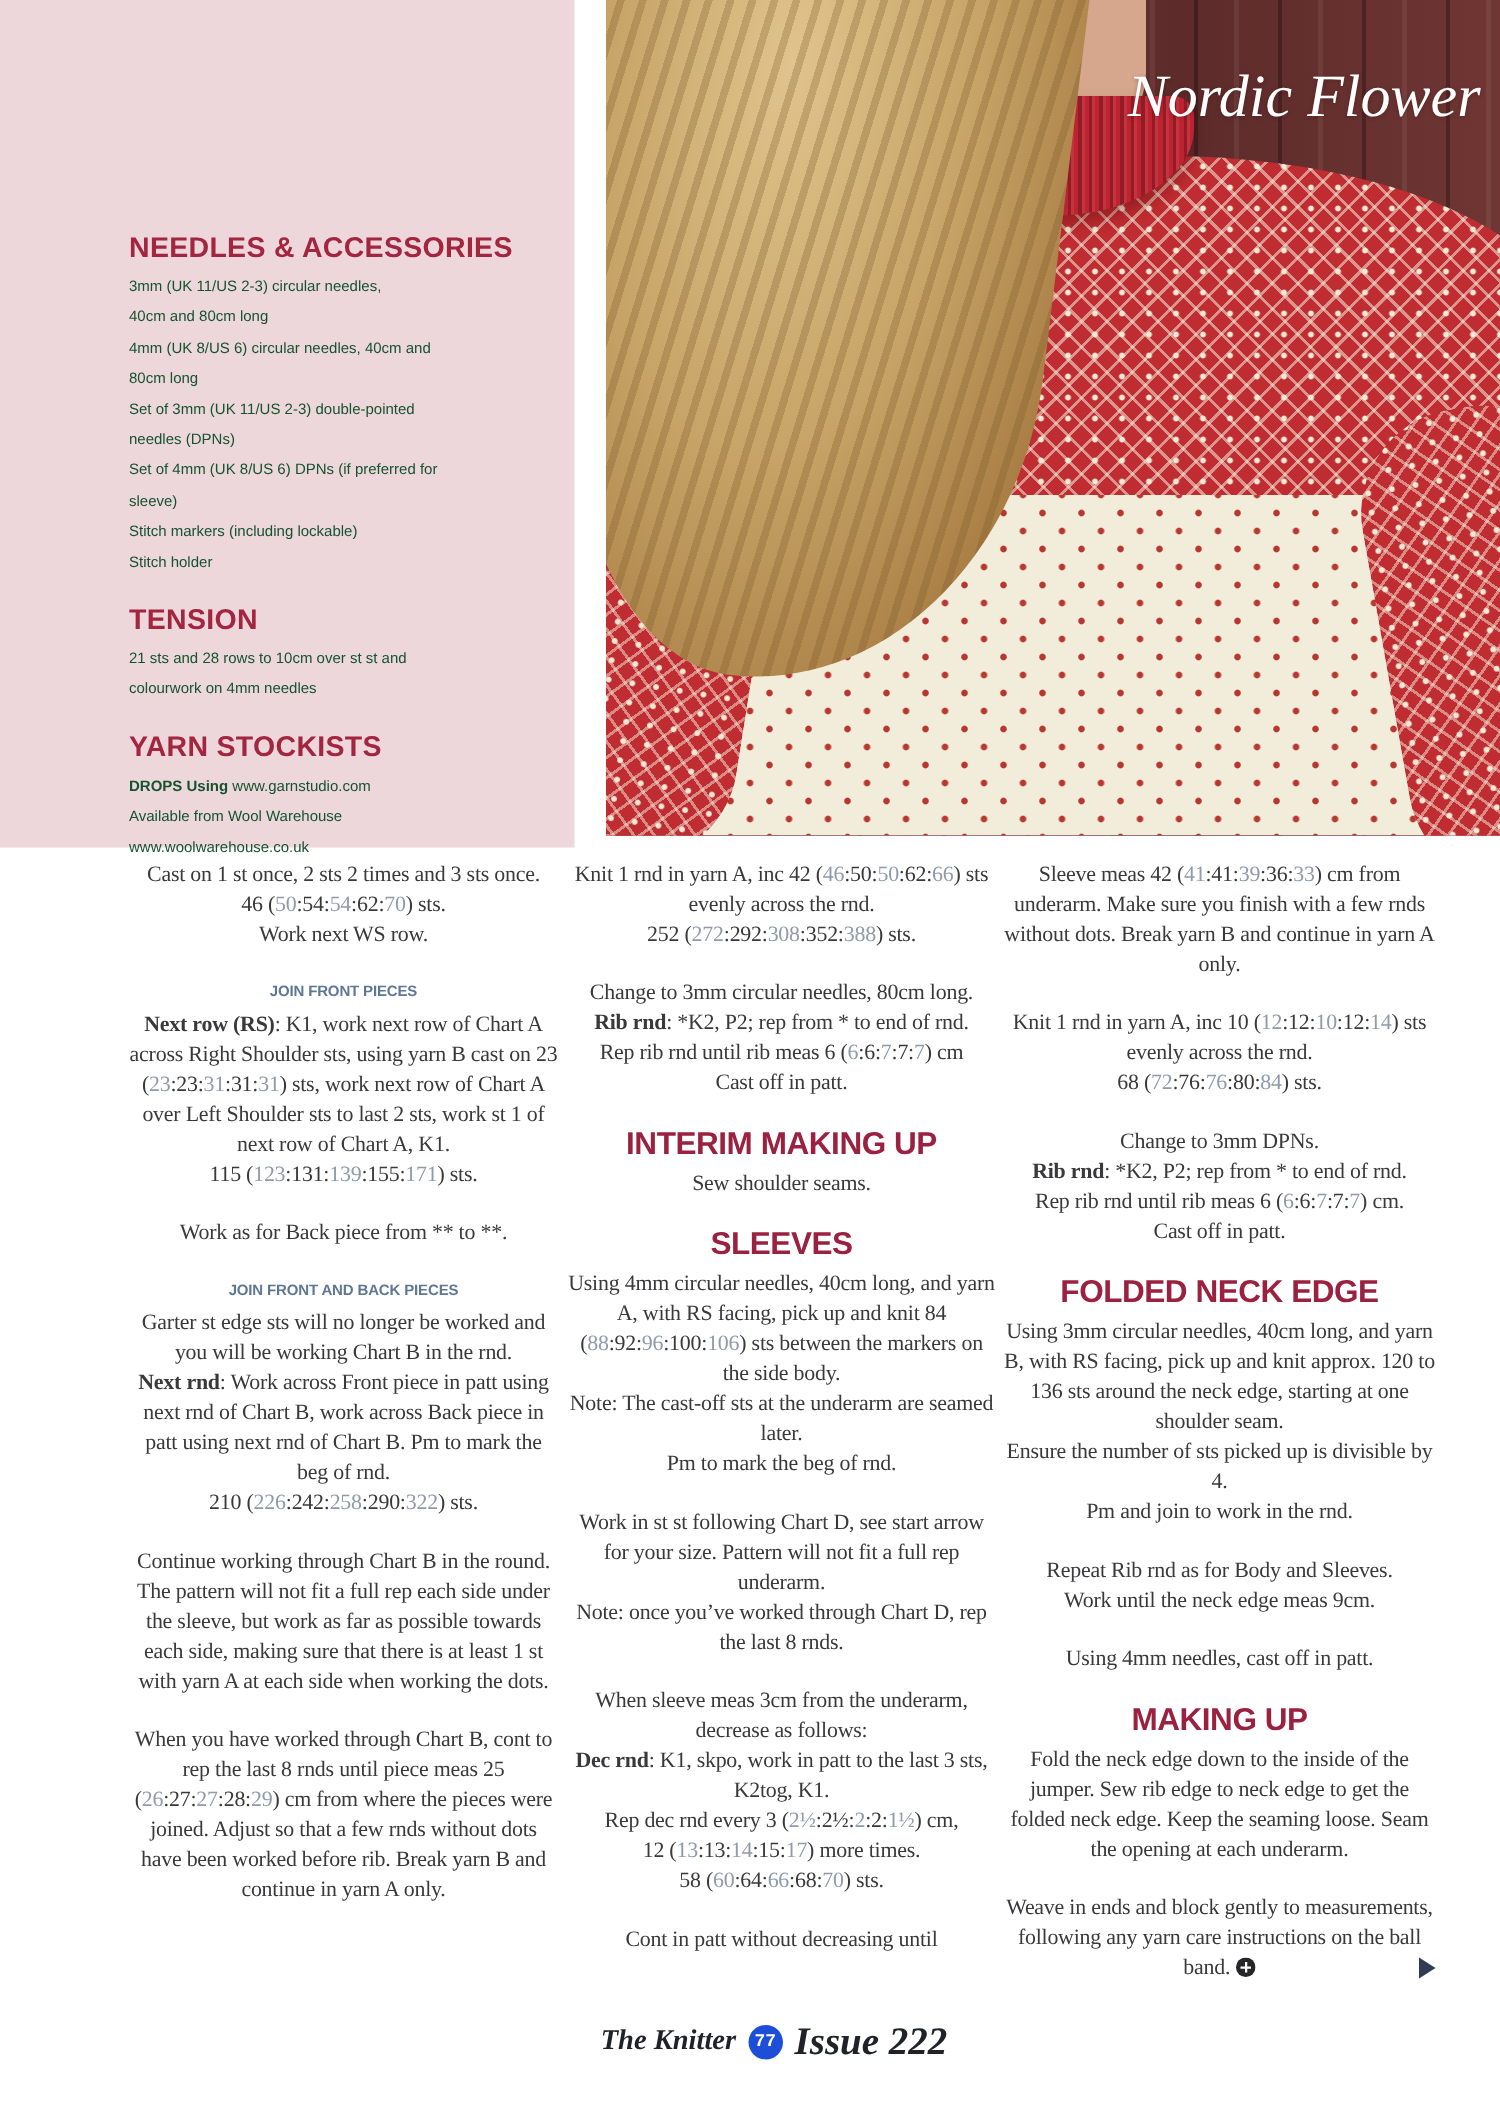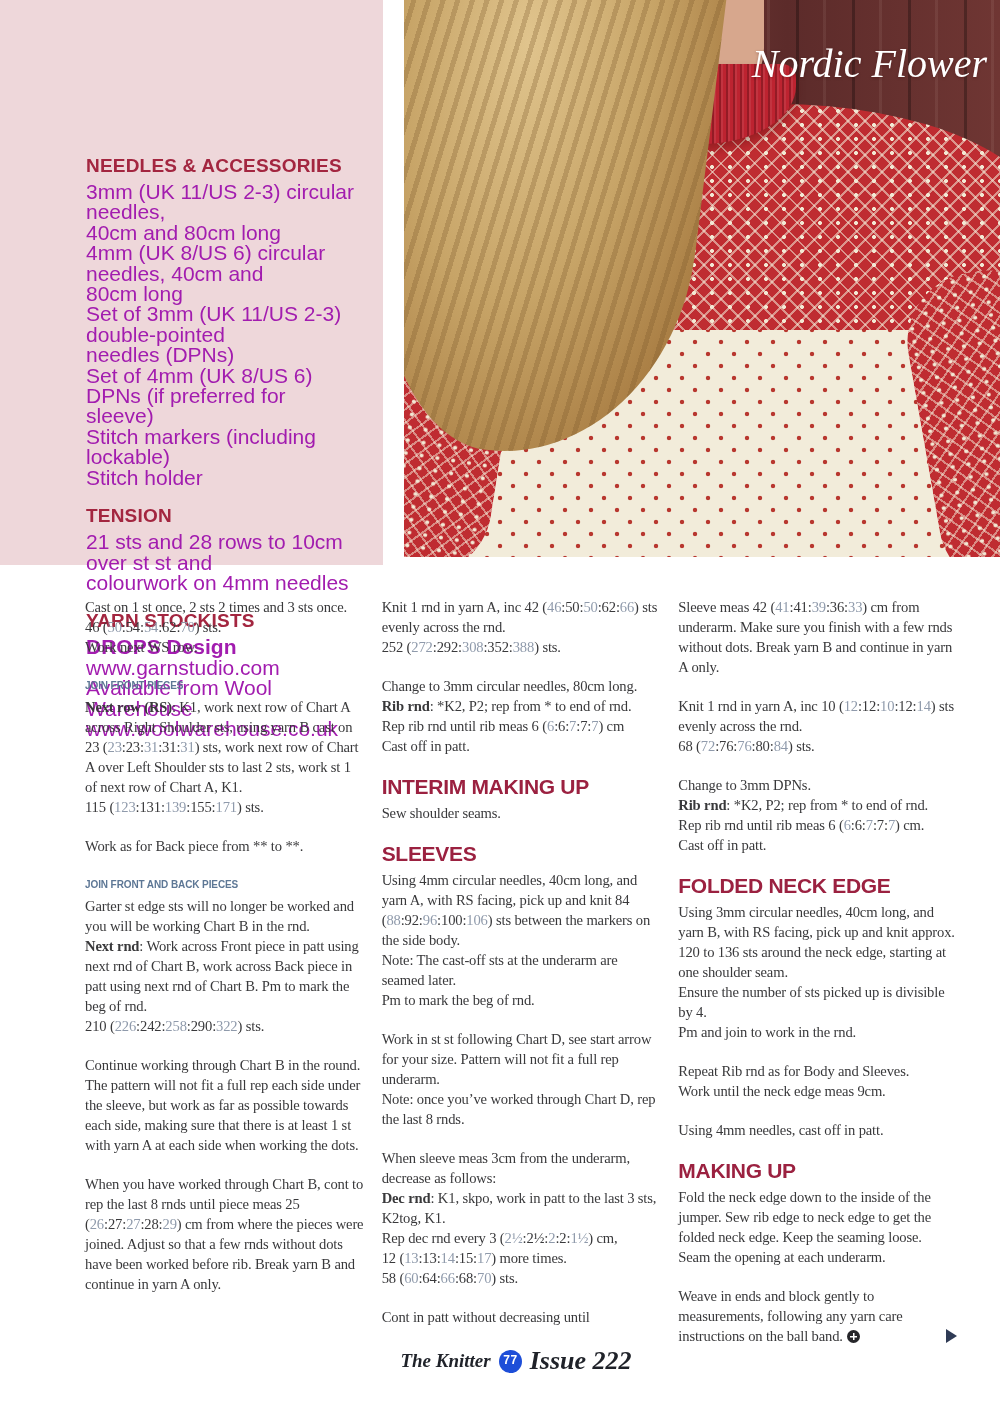--- a/index.html
+++ b/index.html
@@ -4,21 +4,21 @@
 <style>
   html,body{margin:0;padding:0;background:#fff;}
   .page{position:relative;width:1000px;height:1414px;background:#ffffff;overflow:hidden;
         font-family:"Liberation Serif",serif;color:#39393b;}
 
   
   .pink-box{position:absolute;left:0;top:0;width:383px;height:565px;background:#eed7da;
             box-sizing:border-box;padding:155px 18px 0 86px;font-family:"Liberation Sans",sans-serif;}
   .sb-section{margin-bottom:17px;}
   .sb-title{font-weight:bold;font-size:19px;letter-spacing:.2px;color:#a32640;margin-bottom:5px;}
-  .sb-line{font-size:21px;line-height:20.4px;color:#a21caf;}
+  .sb-line{font-size:10px;line-height:20.4px;color:#14532d;}
   .sb-line .b{font-weight:bold;}
 
   
   .photo{position:absolute;left:404px;top:0;width:617px;height:557px;overflow:hidden;
          background-color:#6b3330;
          background-image:
            repeating-linear-gradient(90deg, rgba(0,0,0,.28) 0 3px, rgba(0,0,0,0) 3px 27px, rgba(255,235,220,.07) 27px 30px, rgba(0,0,0,0) 30px 56px),
            linear-gradient(90deg,#6e3431,#7a403a 30%,#5c2b2a 62%,#713734);}
   .yoke{position:absolute;left:-25px;top:104px;width:667px;height:310px;
         background-color:#bf2c31;
@@ -55,22 +55,22 @@
   .hair{position:absolute;left:-34px;top:-46px;width:330px;height:500px;
         background:radial-gradient(ellipse at 42% 18%, #e0c48d, #c7a467 45%, #aa7f45 80%);
         background-blend-mode:normal;
         border-radius:0 0 58% 46% / 0 0 46% 62%;transform:rotate(7deg);}
   .hair::after{content:"";position:absolute;inset:0;border-radius:inherit;
         background:repeating-linear-gradient(100deg, rgba(120,85,40,.28) 0 5px, rgba(0,0,0,0) 5px 14px);}
   .photo-title{position:absolute;top:40px;right:34px;font-family:"Liberation Serif",serif;
         font-style:italic;font-size:40px;color:#ffffff;text-shadow:0 1px 3px rgba(60,10,10,.35);}
 
   
-  .columns{position:absolute;left:85px;top:597px;width:872px;display:grid;
-           grid-template-columns:repeat(3,1fr);column-gap:18px;}
+  .columns{position:absolute;left:85px;top:573px;width:872px;display:grid;
+           grid-template-columns:repeat(3,1fr);column-gap:4px;text-align:center;}
   .col{font-size:14.6px;line-height:20px;letter-spacing:-.15px;}
   .para{margin:0 0 19px 0;}
   .seg{display:block;}
   .b{font-weight:bold;}
   .g{color:#8f9aab;}
   .head{font-family:"Liberation Sans",sans-serif;font-weight:bold;font-size:21px;
         letter-spacing:-.3px;color:#9b2140;margin:1px 0 4px 0;line-height:24px;}
   .subhead{font-family:"Liberation Sans",sans-serif;font-weight:bold;font-size:10px;
         letter-spacing:-.1px;color:#5d7795;margin:0 0 1px 0;}
   .rel{position:relative;}
@@ -111,21 +111,21 @@
           <div class="sb-line"><span>Stitch markers (including lockable)</span></div>
           <div class="sb-line"><span>Stitch holder</span></div>
         </div>
         <div class="sb-section">
           <div class="sb-title">TENSION</div>
           <div class="sb-line"><span>21 sts and 28 rows to 10cm over st st and</span></div>
           <div class="sb-line"><span>colourwork on 4mm needles</span></div>
         </div>
         <div class="sb-section">
           <div class="sb-title">YARN STOCKISTS</div>
-          <div class="sb-line"><span class="b">DROPS Design</span><span> www.garnstudio.com</span></div>
+          <div class="sb-line"><span class="b">DROPS Using</span><span> www.garnstudio.com</span></div>
           <div class="sb-line"><span>Available from Wool Warehouse</span></div>
           <div class="sb-line"><span>www.woolwarehouse.co.uk</span></div>
         </div>
       </div>
   </div>
 
   <div class="photo">
     <div class="yoke"></div>
     <div class="body-cream"></div>
     <div class="sleeve sleeve-left"></div>

